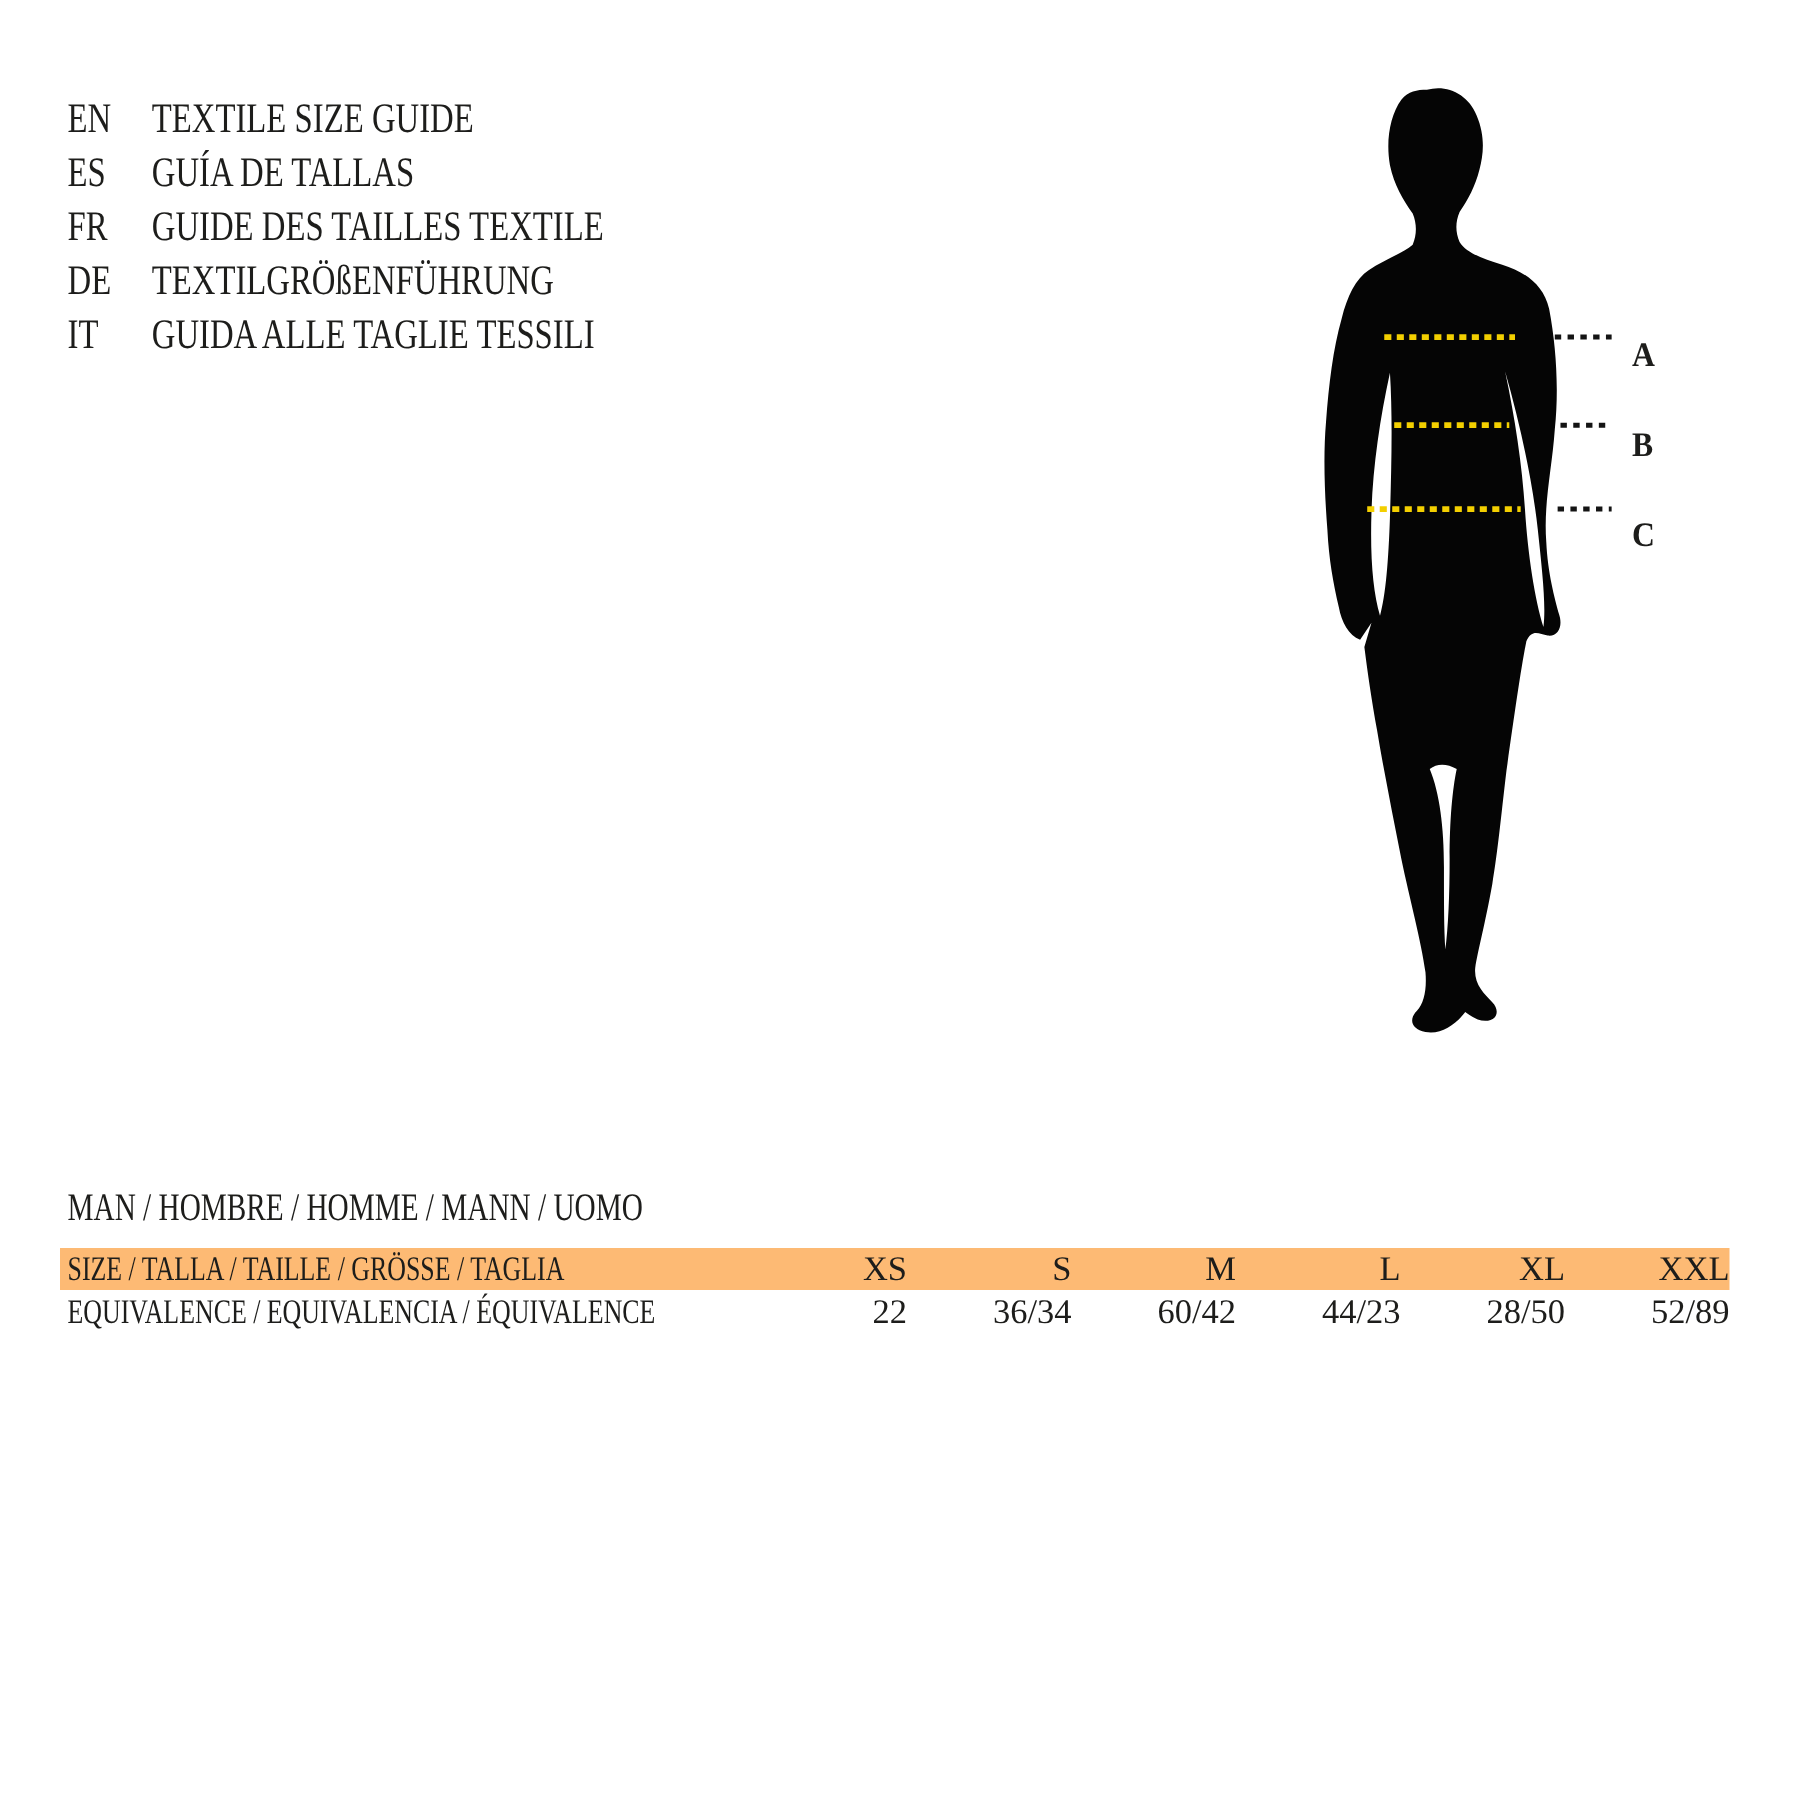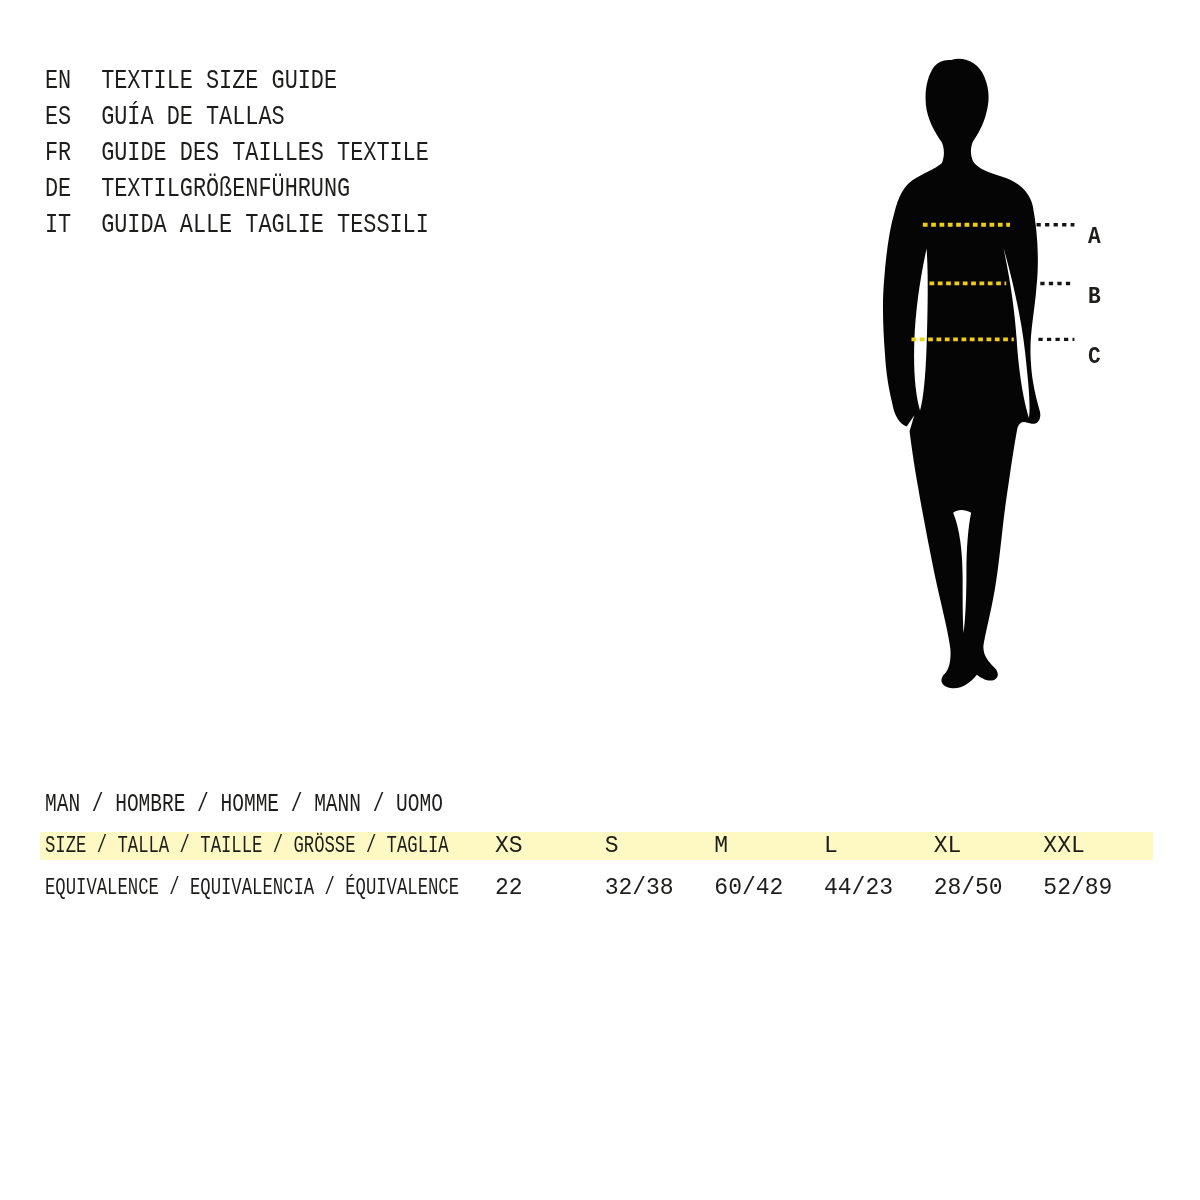--- a/index.html
+++ b/index.html
@@ -1,41 +1,41 @@
 <!DOCTYPE html>
 <html><head>
 <meta charset="utf-8">
 <style>
   html,body{margin:0;padding:0;background:#fff;}
   #canvas{
     position:relative;width:1200px;height:1200px;background:#fff;overflow:hidden;
-    font-family:Liberation Mono, monospace;color:#1d1d1b;
+    font-family:Liberation Serif, serif;color:#1d1d1b;
   }
   
   .lang-block{position:absolute;left:45px;top:62px;}
   .lang-row{display:flex;align-items:center;height:36px;font-size:28px;font-weight:500;
             white-space:nowrap;transform:scaleX(0.78);transform-origin:0 50%;}
   .lang-code{width:72px;flex:0 0 72px;}
   .lang-title{}
   
   .figure-svg{position:absolute;left:860px;top:40px;}
   .measure-letter{position:absolute;left:1088px;width:40px;height:28px;line-height:28px;
                   font-size:23px;font-weight:700;transform:scaleX(0.92);transform-origin:0 50%;}
   .letter-a{top:223px;} .letter-b{top:283px;} .letter-c{top:343px;}
   
   .table-heading{position:absolute;left:45px;top:791px;height:27px;line-height:27px;
                  font-size:26px;white-space:nowrap;transform:scaleX(0.75);transform-origin:0 50%;}
   .size-table{position:absolute;left:40px;top:832px;width:1113px;}
   .t-row{display:grid;grid-template-columns:455px repeat(6,1fr);height:28px;line-height:28px;
          font-size:23px;}
-  .t-row.band{background:#fef9c3;}
-  .t-row.equiv{margin-top:14px;}
+  .t-row.band{background:#fdba74;}
+  .t-row.equiv{margin-top:1px;}
   .t-label{padding-left:5px;white-space:nowrap;}
   .t-label>span{display:inline-block;transform:scaleX(0.75);transform-origin:0 50%;white-space:nowrap;}
-  .t-cell{text-align:left;white-space:nowrap;}
+  .t-cell{text-align:right;white-space:nowrap;}
 </style>
 </head>
 <body>
 
 <div id="canvas">
 
   <div class="lang-block">
     <div class="lang-row">
       <span class="lang-code">EN</span>
       <span class="lang-title">TEXTILE SIZE GUIDE</span>
@@ -132,21 +132,21 @@
       <div class="t-cell">M</div>
       <div class="t-cell">L</div>
       <div class="t-cell">XL</div>
       <div class="t-cell">XXL</div>
     </div>
     <div class="t-row equiv">
       <div class="t-label">
         <span>EQUIVALENCE / EQUIVALENCIA / ÉQUIVALENCE</span>
       </div>
       <div class="t-cell">22</div>
-      <div class="t-cell">32/38</div>
+      <div class="t-cell">36/34</div>
       <div class="t-cell">60/42</div>
       <div class="t-cell">44/23</div>
       <div class="t-cell">28/50</div>
       <div class="t-cell">52/89</div>
     </div>
   </div>
 
 </div>
 
 </body></html>

